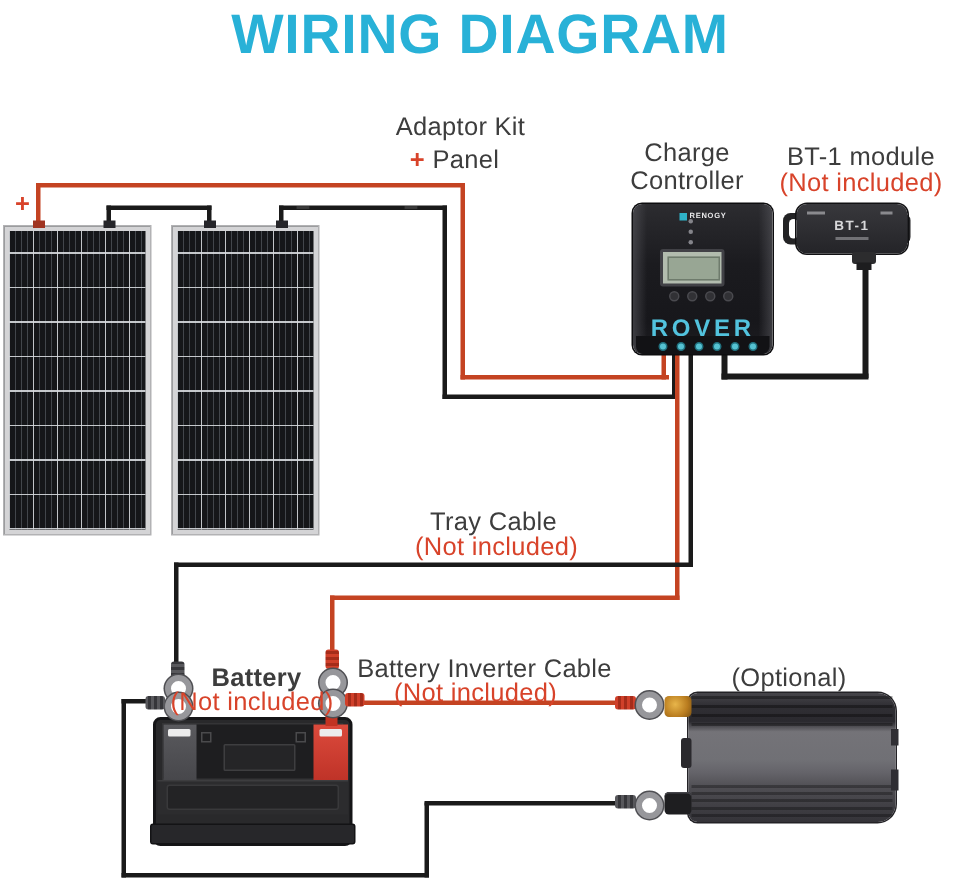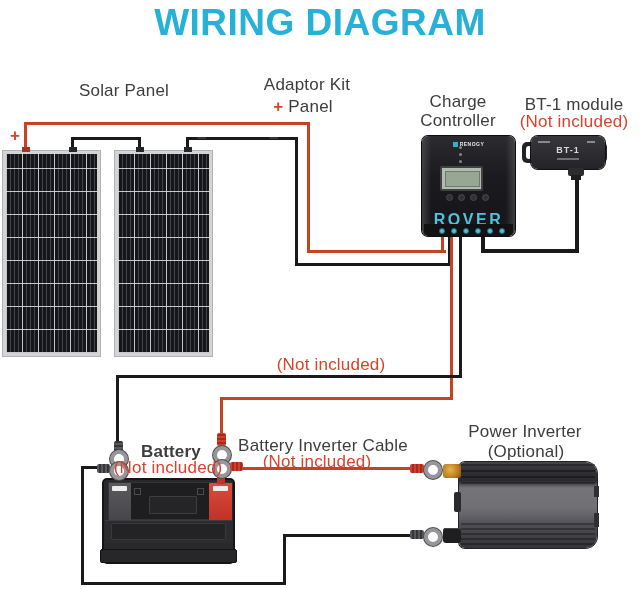--- a/index.html
+++ b/index.html
@@ -228,38 +228,37 @@
   <div class="crimp kh" style="left:410px;top:530px;width:14px;height:9px;"></div>
   <div class="ring" style="left:424px;top:528px;"></div>
 
   <div class="inv"></div>
   <div class="inv-post-gold"></div>
   <div class="inv-post-black"></div>
   <div class="inv-switch"></div>
   <div class="inv-tab" style="left:594px;top:486px;width:5px;height:11px;"></div>
   <div class="inv-tab" style="left:594px;top:513px;width:5px;height:14px;"></div>
 
-  <div class="lbl" style="left:124px;top:82px;">Solar Panel</div>
 
   <div class="lbl" style="left:307px;top:76px;">Adaptor Kit</div>
   <div class="lbl" style="left:303px;top:98px;">
     <span class="plus-red">+</span>
     <span>Panel</span>
   </div>
 
   <div class="lbl" style="left:458px;top:93px;">Charge</div>
   <div class="lbl" style="left:458px;top:112px;">Controller</div>
 
   <div class="lbl" style="left:574px;top:96px;">BT-1 module</div>
   <div class="lbl red" style="left:574px;top:113px;">(Not included)</div>
 
+  <div class="lbl" style="left:329px;top:339px;">Tray Cable</div>
   <div class="lbl red" style="left:331px;top:356px;">(Not included)</div>
 
   <div class="lbl" style="left:171px;top:443px;font-weight:bold;">Battery</div>
   <div class="lbl red" style="left:168px;top:459px;">(Not included)</div>
 
   <div class="lbl" style="left:323px;top:437px;">Battery Inverter Cable</div>
   <div class="lbl red" style="left:317px;top:453px;">(Not included)</div>
 
-  <div class="lbl" style="left:525px;top:423px;">Power Inverter</div>
   <div class="lbl" style="left:526px;top:443px;">(Optional)</div>
 
 </div>
 
 </body></html>

